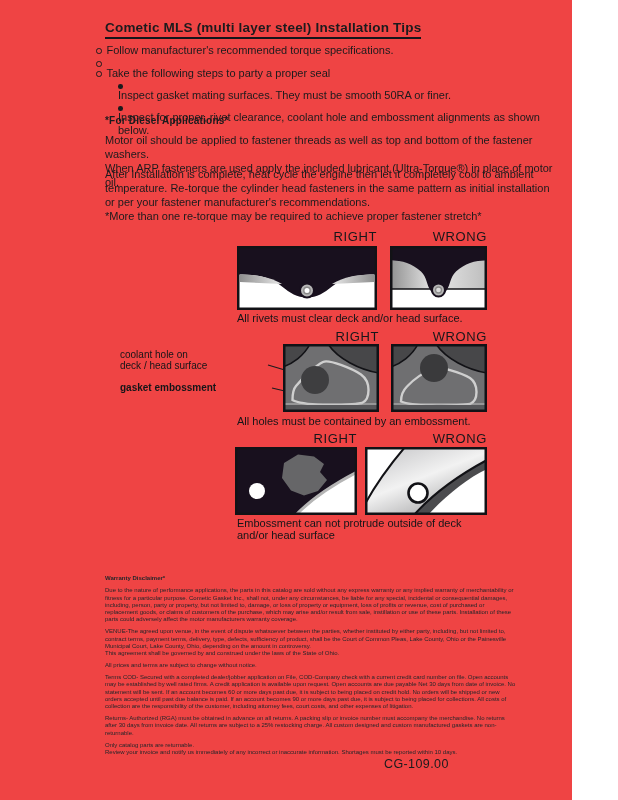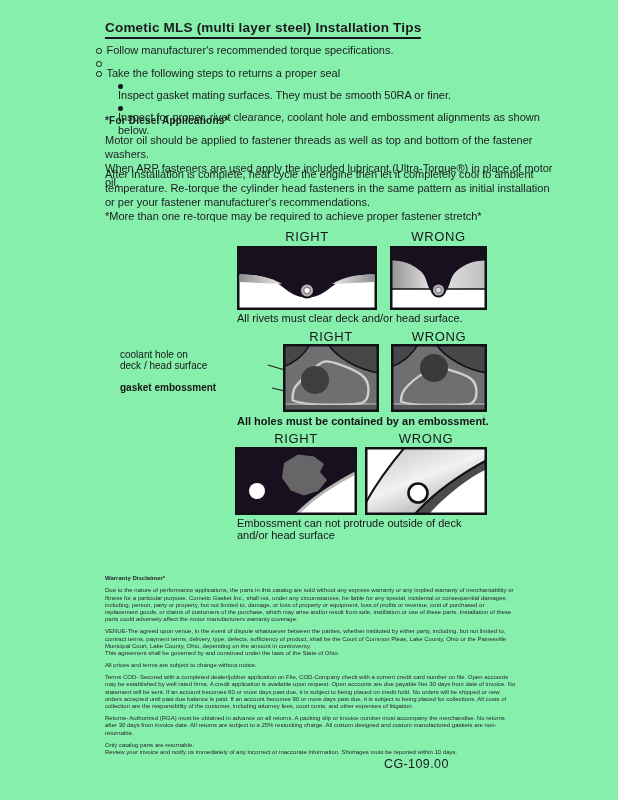--- a/index.html
+++ b/index.html
@@ -1,18 +1,18 @@
 <!DOCTYPE html>
 <html><head>
 <meta charset="utf-8">
 <style>
   html,body { margin:0; padding:0; background:#fff; }
   .page {
-    position:relative; width:618px; height:800px; background:#86efac;
-    font-family:"Liberation Sans", sans-serif; color:#1b1b1d; overflow:hidden;
+    position:relative; width:556px; height:800px; background:#ef4444;
+    font-family:"Liberation Sans", sans-serif; color:#1b1b1d; overflow:hidden;padding-left:16px;
   }
   .abs { position:absolute; }
   .pre { white-space:pre-line; }
 
   .title { left:105px; top:20px; font-size:13.5px; font-weight:bold; letter-spacing:0.2px; }
   .title span { border-bottom:2px solid #15151a; padding-bottom:2px; display:inline-block; }
 
   .tips { left:96px; top:44px; font-size:11px; line-height:13.3px; width:470px; }
   .tip-row { display:flex; align-items:flex-start; }
   .tip-row.sub { margin-left:22px;flex-direction:column; }
@@ -20,21 +20,21 @@
               margin:4.2px 5px 0 0; }
   .marker-f { flex:none; width:4.6px; height:4.6px; background:#1b1b1d; border-radius:50%;
               margin:4px 4.5px 0 0; }
 
   .diesel-h { left:105px; top:115px; font-size:10px; font-weight:bold; letter-spacing:0.2px; }
   .body-p  { left:105px; width:462px; font-size:11px; line-height:14px; }
   .p1 { top:133px; }
   .p2 { top:167px; }
   .note { top:209px; }
 
-  .dlabel { position:absolute; font-size:13px; letter-spacing:0.6px; text-align:center; color:#17171a; }
+  .dlabel { position:absolute; font-size:13px; letter-spacing:0.6px; text-align:right; color:#17171a; }
   .cap { position:absolute; font-size:11px; line-height:12px; color:#151518; }
 
   .ann { position:absolute; font-size:10px; line-height:11px; text-align:left; color:#151518; }
 
   .disc { left:105px; top:575px; width:413px; font-size:6px; line-height:7.3px; color:#26262a; }
   .disc .d-h { font-weight:bold; margin:0 0 5px 0; }
   .disc p { margin:0 0 4.6px 0; }
   .disc p.tight { margin-bottom:0; }
 
   .footer-code { left:384px; top:757px; font-size:12.5px; letter-spacing:0.4px; color:#1b1b1d; }
@@ -53,21 +53,21 @@
   <div class="abs tips">
     <div class="tip-row">
       <span class="marker-o"></span>
       <span>Follow manufacturer's recommended torque specifications.</span>
     </div>
     <div class="tip-row">
       <span class="marker-o"></span>
     </div>
     <div class="tip-row">
       <span class="marker-o"></span>
-      <span>Take the following steps to returns a proper seal</span>
+      <span>Take the following steps to party a proper seal</span>
     </div>
     <div class="tip-row sub">
       <span class="marker-f"></span>
       <span>Inspect gasket mating surfaces.  They must be smooth 50RA or finer.</span>
     </div>
     <div class="tip-row sub">
       <span class="marker-f"></span>
       <span>Inspect for proper, rivet clearance, coolant hole and embossment alignments as shown below.</span>
     </div>
   </div>
@@ -149,21 +149,21 @@
     <rect width="96" height="68" fill="#6f6f71"></rect>
     <path d="M0,0 H27 C21,12 9,20 0,23 Z" fill="#474749" stroke="#121216" stroke-width="1.6"></path>
     <path d="M96,0 H45 C55,15 77,26 96,29 Z" fill="#474749" stroke="#121216" stroke-width="1.6"></path>
     <path d="M10,57.5 C10,50.5 12,46.5 16,42.5 C24,34 35,27.5 43,24.5 C49,22.3 70,28.5 79,34 C84,37.5 85.5,42 85.5,48 C85.5,54 84,58 79,60 C58,63 20,62 10,57.5 Z" fill="none" stroke="#cfcfcf" stroke-width="2.4"></path>
     <circle cx="43" cy="24" r="14" fill="#3a3a3c"></circle>
     <line x1="0" y1="60" x2="96" y2="60" stroke="#bdbdbd" stroke-width="1.2"></line>
     <rect x="0" y="61" width="96" height="7" fill="#57575a"></rect>
     <rect x="1.25" y="1.25" width="93.5" height="65.5" fill="none" stroke="#121216" stroke-width="2.5"></rect>
   </svg>
 
-  <div class="cap" style="left:237px; top:415px;font-weight:bold;">All holes must be contained by an embossment.</div>
+  <div class="cap" style="left:237px; top:415px;">All holes must be contained by an embossment.</div>
 
   <div class="dlabel" style="left:235px; top:431px; width:122px;">RIGHT</div>
   <div class="dlabel" style="left:365px; top:431px; width:122px;">WRONG</div>
 
   <svg style="left:235px; top:447px;" width="122" height="68" viewBox="0 0 122 68">
     <rect width="122" height="68" fill="#18101e"></rect>
     <path d="M122,25 C99,37 77,51 61,68 L122,68 Z" fill="#ffffff"></path>
     <path d="M122,25 C99,37 77,51 61,68" fill="none" stroke="#b5b5b5" stroke-width="3"></path>
     <path d="M49,16 L63,7.5 L79,9.5 L89,17 L85,25 L92,33 L83,44 L69,48.5 L56,43.5 L47,31 Z" fill="#666668"></path>
     <circle cx="22" cy="44" r="8" fill="#ffffff"></circle>

